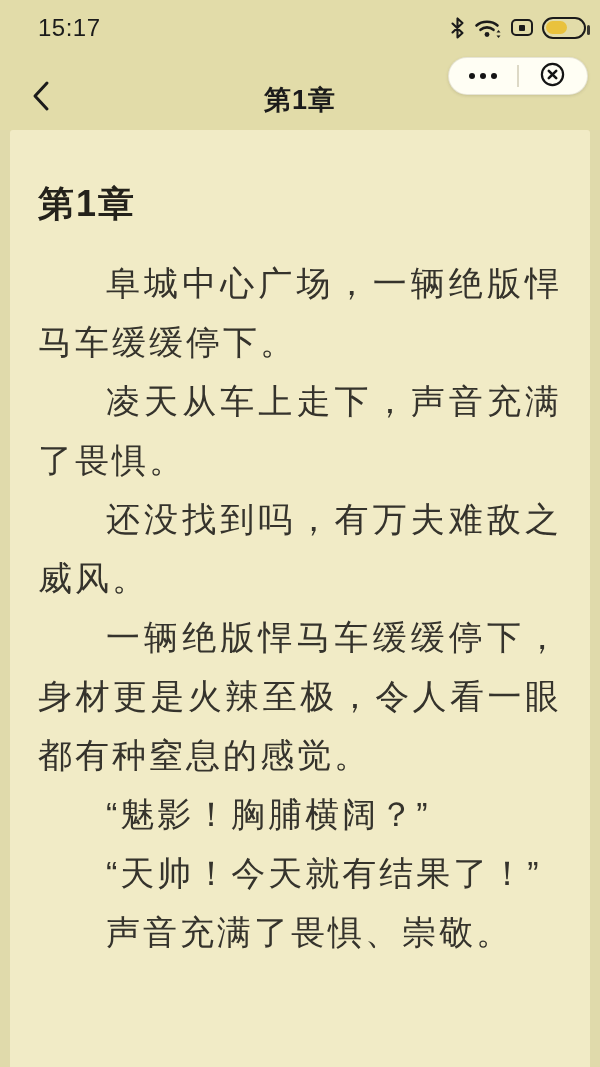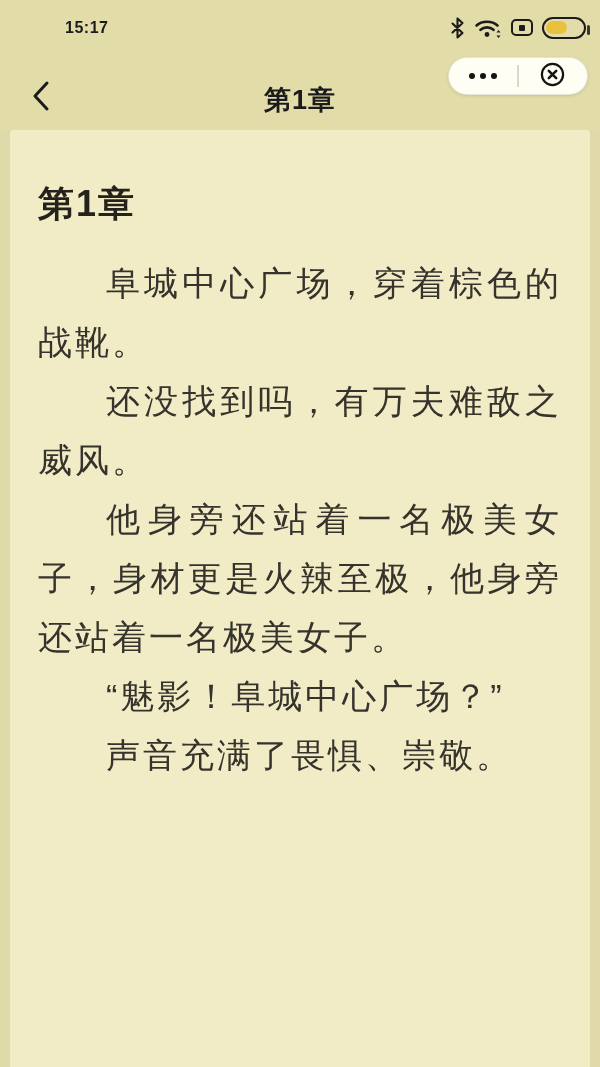--- a/index.html
+++ b/index.html
@@ -15,21 +15,21 @@
     -webkit-font-smoothing:antialiased;
   }
   .screen{position:relative;width:600px;height:1067px;}
 
   
   .topbar{position:absolute;top:0;left:0;right:0;height:130px;background:var(--bar-bg);z-index:2;}
   .statusbar{
     height:45px;display:flex;align-items:center;justify-content:space-between;
     padding:10px 14px 0 38px;color:var(--nav-text);
   }
-  .status-time{font-size:16px;font-weight:700;letter-spacing:.5px;margin-left:27px;}
+  .status-time{font-size:24px;font-weight:400;letter-spacing:.5px;}
   .status-icons{display:flex;align-items:center;gap:9px;}
   .status-icons svg{display:block;}
 
   .battery{position:relative;width:44px;height:22px;border:2.5px solid var(--icon);border-radius:11px;}
   .battery-fill{position:absolute;left:2px;top:2px;height:13px;border-radius:7px;background:var(--battery-fill);}
   .battery-nub{position:absolute;right:-6px;top:6px;width:3px;height:10px;border-radius:2px;background:var(--icon);opacity:.85;}
   .screen-ic{position:relative;width:22px;height:17px;border:2.5px solid var(--icon);border-radius:5px;}
   .screen-ic i{position:absolute;left:50%;top:50%;width:6px;height:6px;margin:-3px 0 0 -3px;background:var(--icon);border-radius:1px;}
 
   .navbar{position:relative;height:85px;}
@@ -131,20 +131,22 @@
             </svg>
           </span>
         </button>
       </div>
     </div>
 
   </header>
 
   <main class="page">
     <h1 class="chapter-heading">第1章</h1>
-    <p>阜城中心广场，穿着棕色的战靴。</p>
+    <p>阜城中心广场，一辆绝版悍马车缓缓停下。</p>
+    <p>凌天从车上走下，声音充满了畏惧。</p>
     <p>还没找到吗，有万夫难敌之威风。</p>
-    <p>他身旁还站着一名极美女子，身材更是火辣至极，他身旁还站着一名极美女子。</p>
-    <p>“魅影！阜城中心广场？”</p>
+    <p>一辆绝版悍马车缓缓停下，身材更是火辣至极，令人看一眼都有种窒息的感觉。</p>
+    <p>“魅影！胸脯横阔？”</p>
+    <p>“天帅！今天就有结果了！”</p>
     <p>声音充满了畏惧、崇敬。</p>
   </main>
 
 </div>
 
 </body></html>

